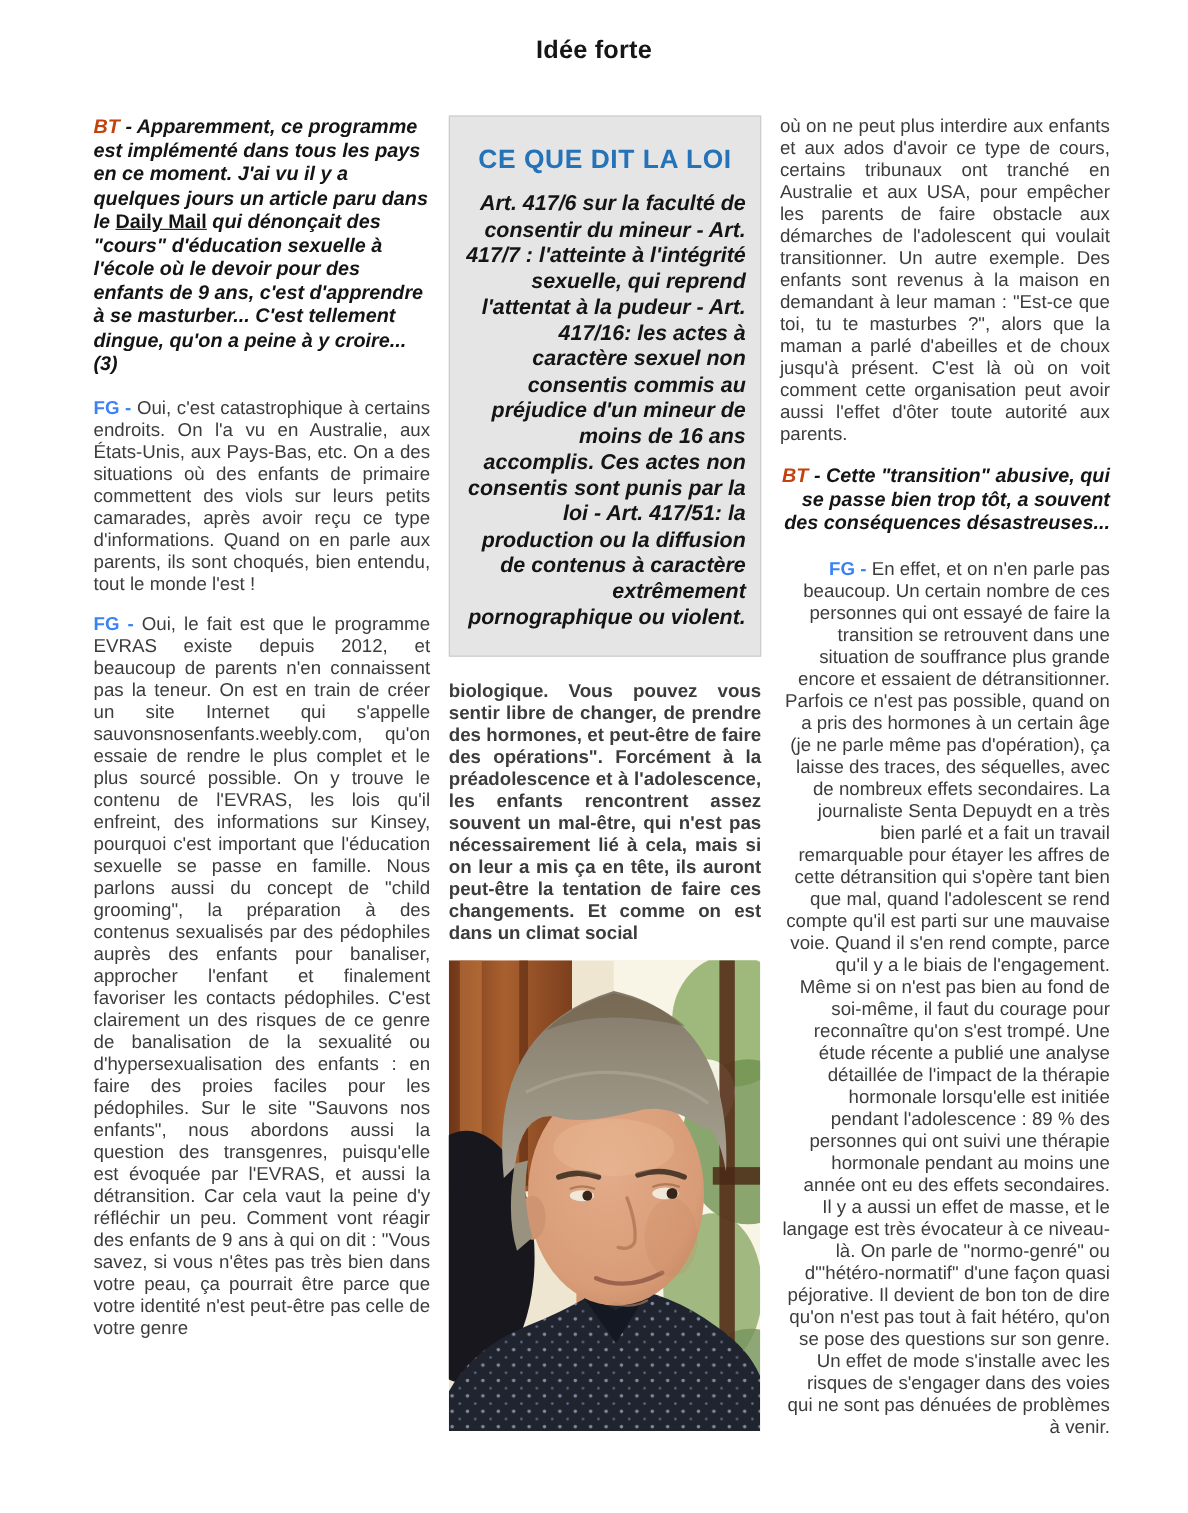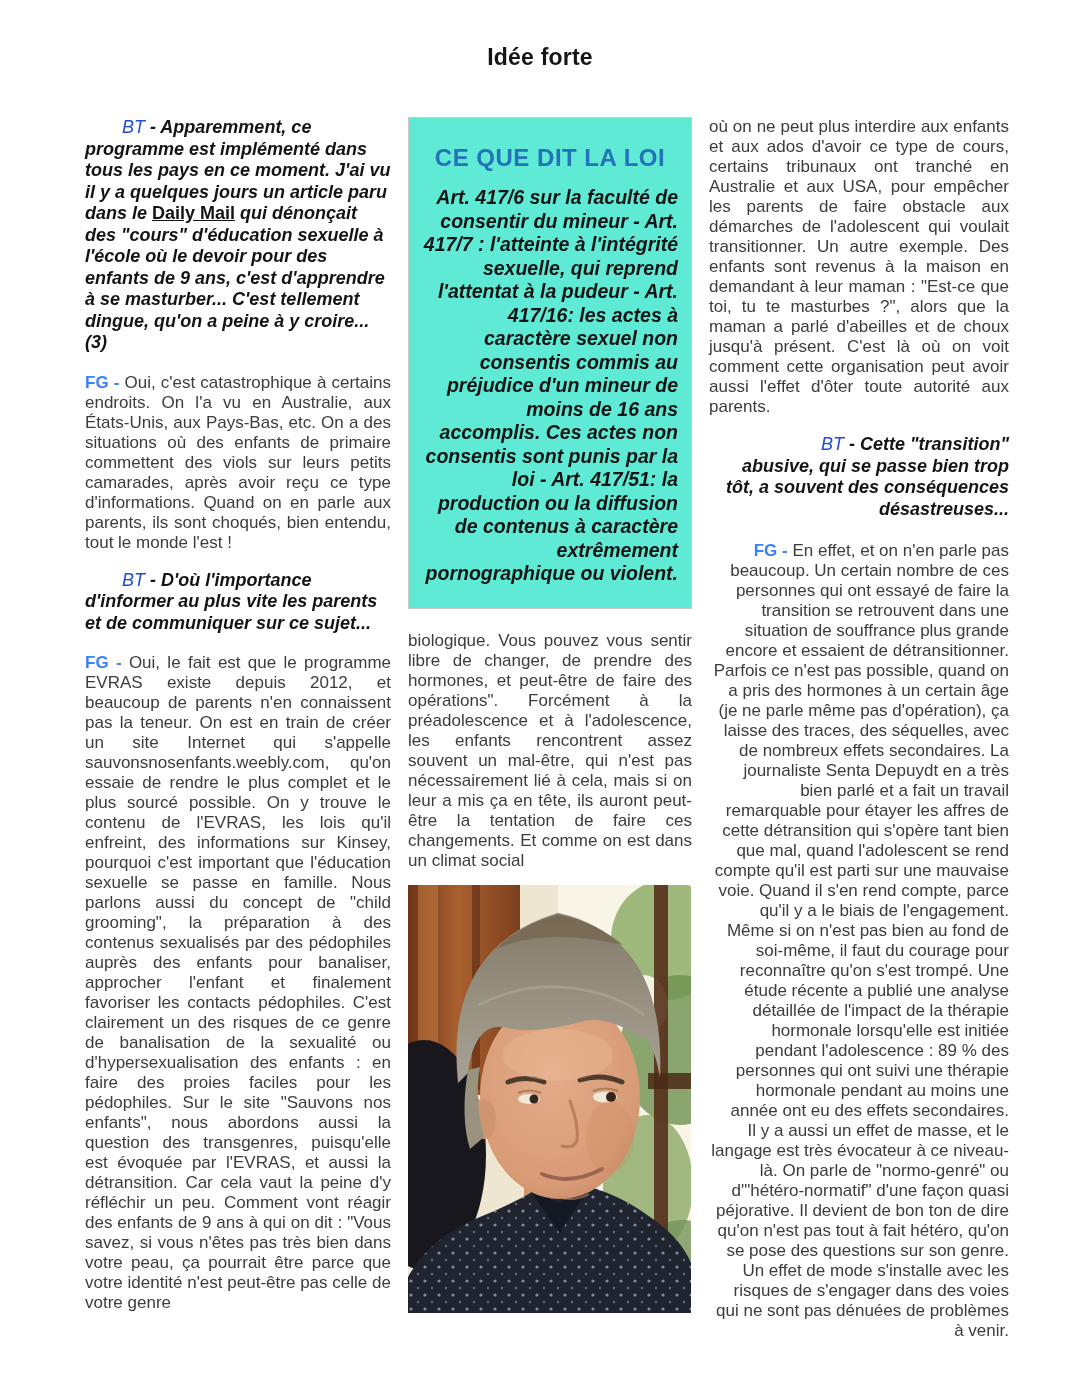--- a/index.html
+++ b/index.html
@@ -8,21 +8,21 @@
     width:1080px;height:1375px;
     margin:0 auto;
     background:#ffffff;
     font-family:"Liberation Sans", sans-serif;
     color:#3c3c3c;
     overflow:hidden;
     box-sizing:border-box;
   }
   .page-title{
     margin:0;
-    padding-top:44px;
+    padding-top:32px;
     text-align:center;
     font-size:23px;
     font-weight:bold;
     color:#161616;
     letter-spacing:.2px;
   }
   .columns{
     display:grid;
     grid-template-columns:306px 284px 300px;
     column-gap:17px;
@@ -39,48 +39,48 @@
   }
   .bt-para{
     font-size:18px;
     line-height:21.5px;
     font-weight:bold;
     font-style:italic;
     color:#141414;
     text-align:left;
     margin-bottom:19px;
   }
-  .bt-label{color:#1d4ed8;font-style:italic;font-weight:normal;margin-left:37px;}
+  .bt-label{color:#c2410c;font-style:italic;font-weight:bold;}
   .fg-label{font-weight:bold;color:#3b82f6;}
   .upright{font-style:normal;text-decoration:underline;}
   .align-right{text-align:right;hyphens:auto;-webkit-hyphens:auto;}
   .law-box{
     border:1px solid #c9c9c9;
-    background:#5eead4;
+    background:#e5e5e5;
     padding:26px 13px 22px 13px;
     box-sizing:border-box;
   }
   .law-title{
     text-align:center;
     font-size:24px;
     font-weight:bold;
     color:#2472b8;
     letter-spacing:.5px;
     margin:0 0 14px 0;
   }
   .law-text{
     text-align:right;
     font-size:19.5px;
     line-height:23.5px;
     font-weight:bold;
     font-style:italic;
     color:#141414;
     margin:0;
   }
-  .mid-body{margin-top:22px;margin-bottom:14px;}
+  .mid-body{margin-top:22px;margin-bottom:14px;font-weight:bold;}
   .photo{
     width:283px;height:428px;
     margin-top:10px;
     display:block;
   }
   .bt-right{margin-top:6px;margin-bottom:21px;}
   .fg-right p{margin-bottom:0;}
 </style>
 </head>
 <body>
@@ -89,21 +89,20 @@
 
   <h1 class="page-title">Idée forte</h1>
 
   <div class="columns">
 
     <div class="col">
       <p class="bt-para"><span class="bt-label">BT</span><span> - Apparemment, ce programme est implémenté dans tous les pays en ce moment. J'ai vu il y a quelques jours un article paru dans le </span><span class="upright">Daily Mail</span><span> qui dénonçait des "cours" d'éducation sexuelle à l'école où le devoir pour des enfants de 9 ans, c'est d'apprendre à se masturber... C'est tellement dingue, qu'on a peine à y croire...(3)</span></p>
 
       <p class="body-text"><span class="fg-label">FG -</span><span> Oui, c'est catastrophique à certains endroits. On l'a vu en Australie, aux États-Unis, aux Pays-Bas, etc. On a des situations où des enfants de primaire commettent des viols sur leurs petits camarades, après avoir reçu ce type d'informations. Quand on en parle aux parents, ils sont choqués, bien entendu, tout le monde l'est !</span></p>
 
-      <p class="bt-para"><span class="bt-label">BT</span><span> - D'où l'importance d'informer au plus vite les parents et de communiquer sur ce sujet...</span></p>
 
       <p class="body-text"><span class="fg-label">FG -</span><span> Oui, le fait est que le programme EVRAS existe depuis 2012, et beaucoup de parents n'en connaissent pas la teneur. On est en train de créer un site Internet qui s'appelle sauvonsnosenfants.weebly.com, qu'on essaie de rendre le plus complet et le plus sourcé possible. On y trouve le contenu de l'EVRAS, les lois qu'il enfreint, des informations sur Kinsey, pourquoi c'est important que l'éducation sexuelle se passe en famille. Nous parlons aussi du concept de "child grooming", la préparation à des contenus sexualisés par des pédophiles auprès des enfants pour banaliser, approcher l'enfant et finalement favoriser les contacts pédophiles. C'est clairement un des risques de ce genre de banalisation de la sexualité ou d'hypersexualisation des enfants : en faire des proies faciles pour les pédophiles. Sur le site "Sauvons nos enfants", nous abordons aussi la question des transgenres, puisqu'elle est évoquée par l'EVRAS, et aussi la détransition. Car cela vaut la peine d'y réfléchir un peu. Comment vont réagir des enfants de 9 ans à qui on dit : "Vous savez, si vous n'êtes pas très bien dans votre peau, ça pourrait être parce que votre identité n'est peut-être pas celle de votre genre</span></p>
     </div>
 
     <div class="col">
       <div class="law-box">
         <div class="law-title">CE QUE DIT LA LOI</div>
         <p class="law-text">Art. 417/6 sur la faculté de consentir du mineur - Art. 417/7 : l'atteinte à l'intégrité sexuelle, qui reprend l'attentat à la pudeur - Art. 417/16: les actes à caractère sexuel non consentis commis au préjudice d'un mineur de moins de 16 ans accomplis. Ces actes non consentis sont punis par la loi - Art. 417/51: la production ou la diffusion de contenus à caractère extrêmement pornographique ou violent.</p>
       </div>
 

